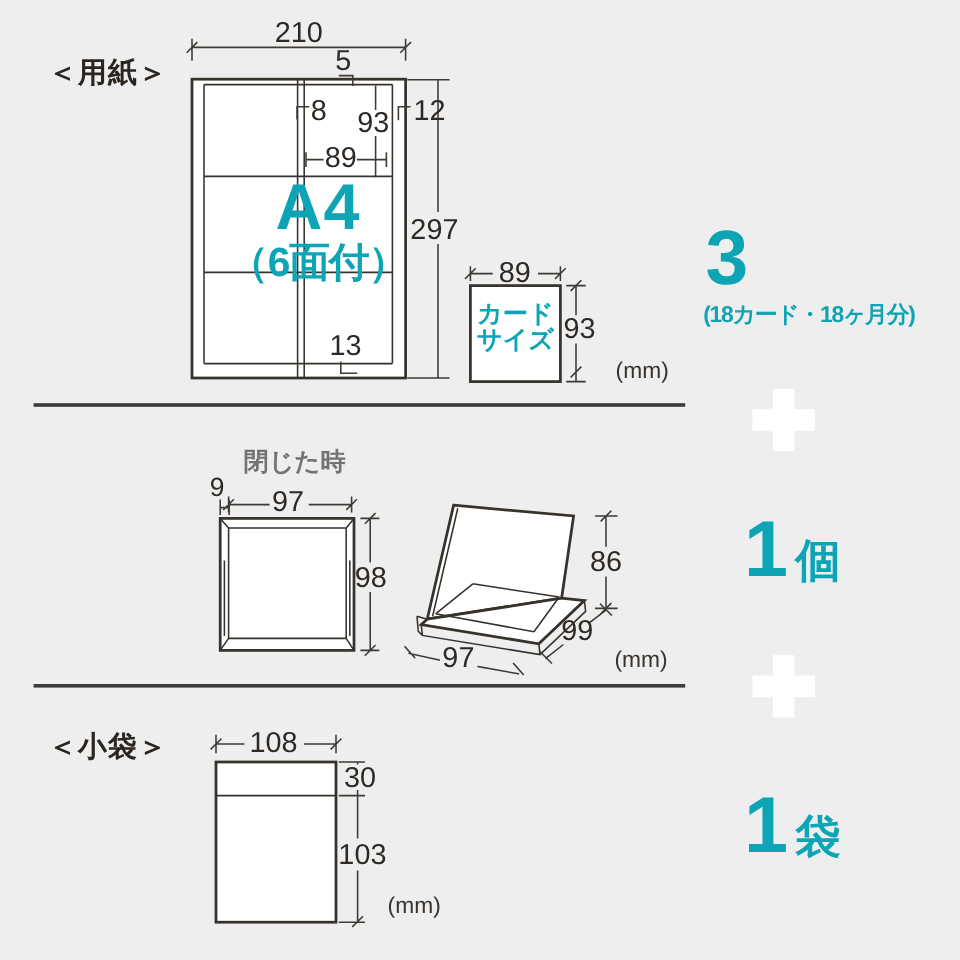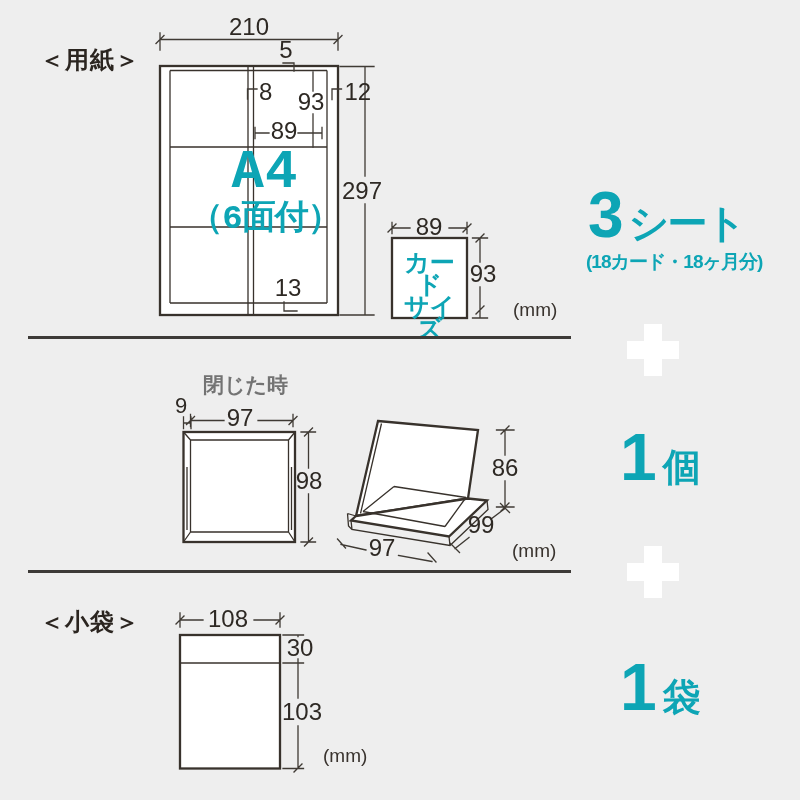--- a/index.html
+++ b/index.html
@@ -2,25 +2,25 @@
 <html><head>
 <meta charset="utf-8">
 <style>
   html,body{margin:0;padding:0;background:#eeeeee;}
   .canvas{position:relative;width:800px;height:800px;background:#eeeeee;overflow:hidden;
           font-family:"Liberation Sans","DejaVu Sans",sans-serif;color:#2e2924;}
   .abs{position:absolute;}
   .seclabel{font-size:24px;font-weight:bold;color:#2b2520;letter-spacing:1px;}
   .subtitle{font-size:21px;font-weight:bold;color:#737373;}
   .teal{color:#0da5b5;}
-  .a4block{left:160px;top:146px;width:210px;text-align:center;line-height:1;font-family:Liberation Mono, monospace;}
+  .a4block{left:160px;top:146px;width:210px;text-align:center;line-height:1;}
   .a4main{font-size:54px;font-weight:bold;letter-spacing:1px;}
   .a4sub{font-size:34px;font-weight:bold;margin-top:2px;letter-spacing:-1px;}
   .cardlabel{left:392px;top:251px;width:75px;text-align:center;line-height:22px;
-             font-size:25px;font-weight:bold;}
+             font-size:21px;font-weight:bold;}
   .mm{font-size:19px;color:#39332e;}
   .countrow{display:flex;align-items:baseline;line-height:1;}
   .count-big{font-size:66px;font-weight:bold;}
   .count-unit{font-size:38px;font-weight:bold;margin-left:6px;}
   .sheet-big{font-size:64px;font-weight:bold;}
   .sheet-unit{font-size:40px;font-weight:bold;margin-left:5px;letter-spacing:-2px;}
   .note{font-size:19px;font-weight:bold;letter-spacing:-1px;white-space:nowrap;}
   .divider{height:3px;background:#3d3a37;}
   .plus{width:52px;height:52px;}
   .plus .ph{position:absolute;left:0;top:17px;width:52px;height:18px;background:#ffffff;}
@@ -137,21 +137,20 @@
   <div class="abs subtitle" style="left:203px;top:371px;">閉じた時</div>
   <div class="abs mm" style="left:512px;top:540px;">(mm)</div>
 
   <div class="abs divider" style="left:28px;top:570px;width:543px;"></div>
 
   <div class="abs seclabel" style="left:40px;top:606px;">＜小袋＞</div>
   <div class="abs mm" style="left:323px;top:745px;">(mm)</div>
 
   <div class="abs countrow teal" style="left:588px;top:183px;">
     <span class="sheet-big">3</span>
-    <span class="sheet-unit">シート</span>
   </div>
   <div class="abs note teal" style="left:586px;top:249px;text-align:right;">(18カード・18ヶ月分)</div>
 
   <div class="abs plus" style="left:627px;top:324px;">
     <span class="ph"></span>
     <span class="pv"></span>
   </div>
 
   <div class="abs countrow teal" style="left:620px;top:424px;">
     <span class="count-big">1</span>

